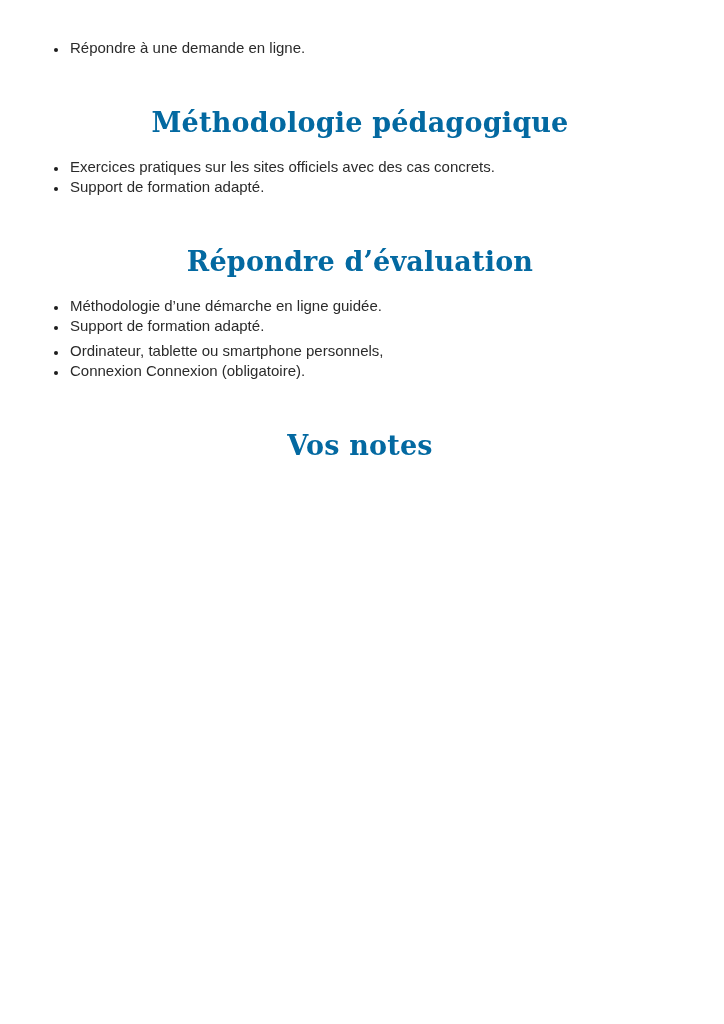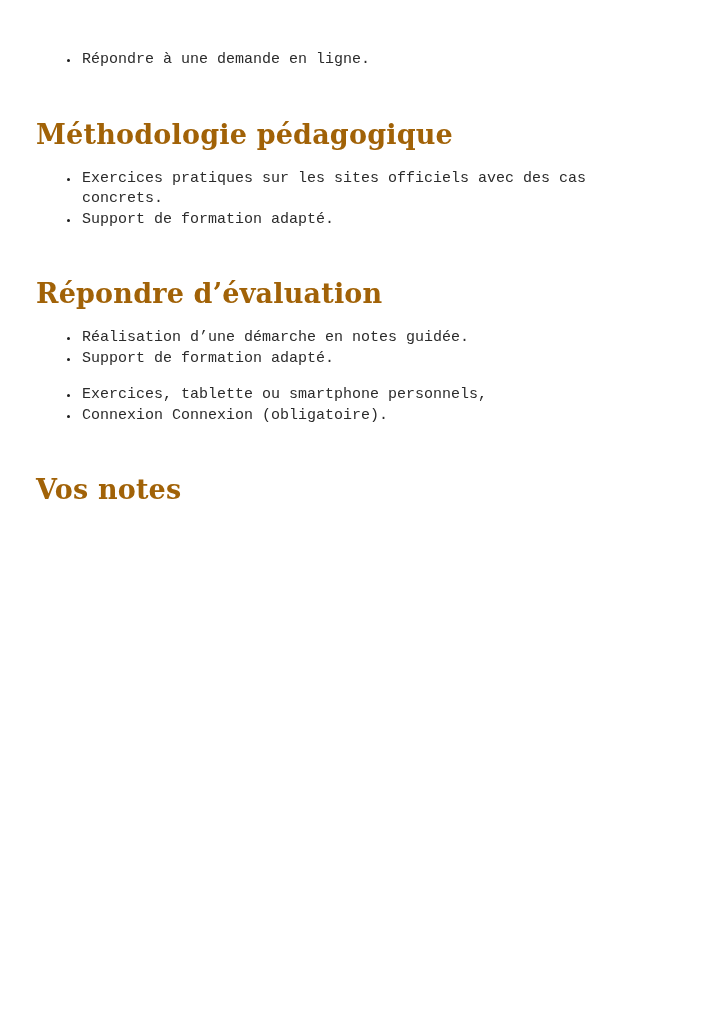--- a/index.html
+++ b/index.html
@@ -13,33 +13,33 @@
     height: 1024px;
     box-sizing: border-box;
     background: #ffffff;
     padding: 34px 40px 0 36px;
     overflow: hidden;
     font-family: "Liberation Sans", sans-serif;
   }
   h2.section-heading {
     font-family: "DejaVu Serif", "Liberation Serif", serif;
     font-weight: 700;
-    color: #a16207;
+    color: #0369a1;
     font-size: 27px;
     line-height: 32px;
     letter-spacing: 0.2px;
     margin: 48px 0 18px 0;
+    text-align: center;
   }
   h2.section-heading.tight {
   }
   ul.bullet-list {
     list-style: disc;
-    margin: 16px;
+    margin: 4px;
     padding: 0 0 0 28px;
-    font-family: Liberation Mono, monospace;
   }
   ul.bullet-list li {
     font-size: 15px;
     line-height: 20.5px;
     color: #2b2b2b;
     padding-left: 2px;
   }
   ul.bullet-list li::marker {
     color: #1d1d1d;
     font-size: 12px;
@@ -55,26 +55,26 @@
   </ul>
 
   <h2 class="section-heading">Méthodologie pédagogique</h2>
   <ul class="bullet-list">
     <li>Exercices pratiques sur les sites officiels avec des cas concrets.</li>
     <li>Support de formation adapté.</li>
   </ul>
 
   <h2 class="section-heading">Répondre d’évaluation</h2>
   <ul class="bullet-list">
-    <li>Réalisation d’une démarche en notes guidée.</li>
+    <li>Méthodologie d’une démarche en ligne guidée.</li>
     <li>Support de formation adapté.</li>
   </ul>
 
   <ul class="bullet-list">
-    <li>Exercices, tablette ou smartphone personnels,</li>
+    <li>Ordinateur, tablette ou smartphone personnels,</li>
     <li>Connexion Connexion (obligatoire).</li>
   </ul>
 
   <h2 class="section-heading tight">Vos notes</h2>
 
   <div></div>
 
 </main>
 
 </body></html>

